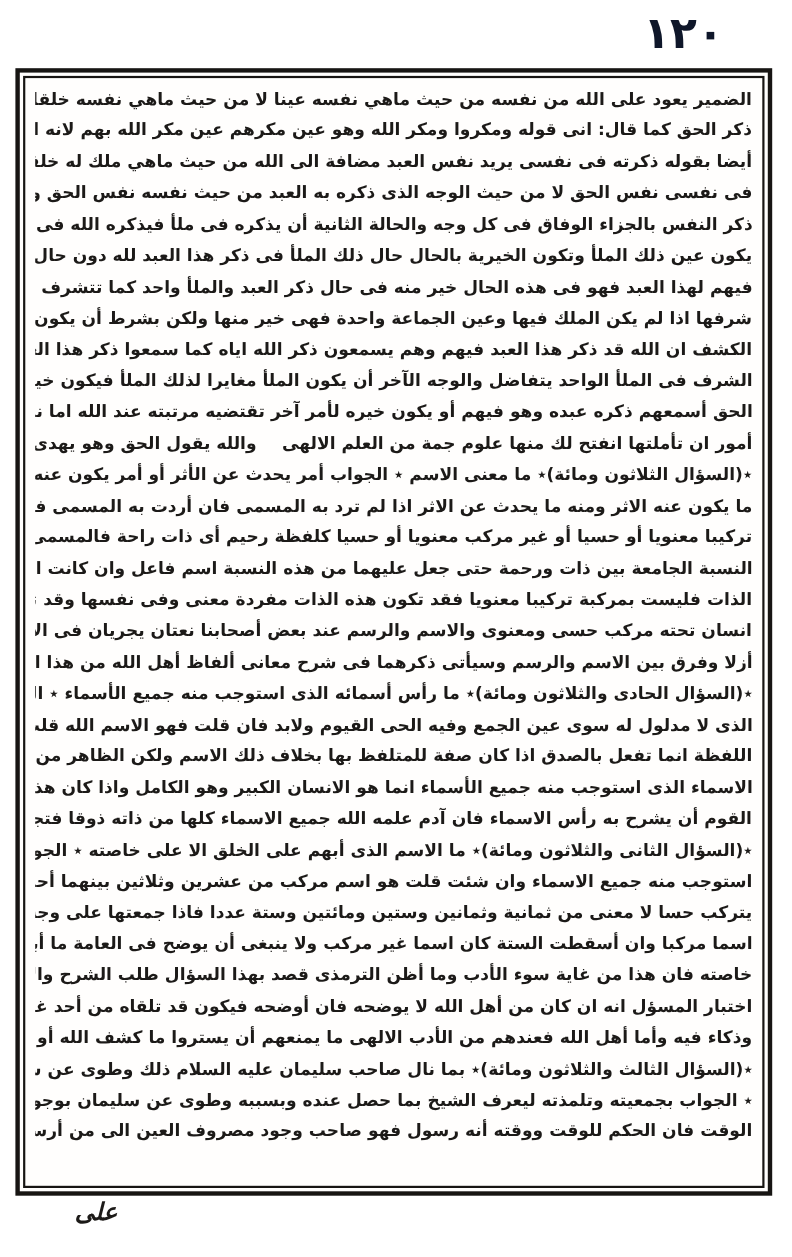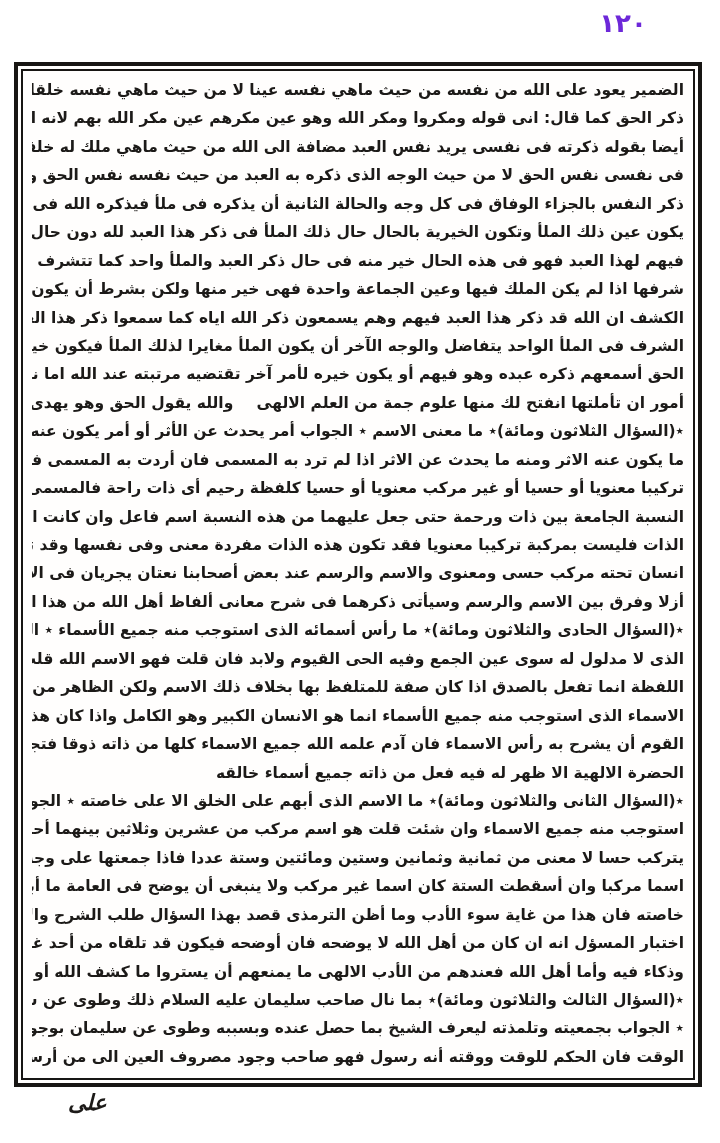--- a/index.html
+++ b/index.html
@@ -14,23 +14,23 @@
     font-family: "DejaVu Sans", sans-serif;
     color: #1a1a1a;
     overflow: hidden;
   }
   .page-number {
     position: absolute;
     top: 8px;
     left: 588px;
     width: 70px;
     text-align: center;
-    font-size: 26px;
+    font-size: 40px;
     font-weight: bold;
-    color: #6d28d9;
+    color: #0f172a;
     letter-spacing: 2px;
     direction: rtl;
   }
   .frame {
     position: absolute;
     left: 14px;
     top: 62px;
     width: 688px;
     height: 1025px;
     border: 4px solid #171513;
@@ -100,21 +100,20 @@
       <div class="line">تركيبا معنويا أو حسيا أو غير مركب معنويا أو حسيا كلفظة رحيم أى ذات راحة فالمسمى بهذه التسمية هى عين تلك</div>
       <div class="line">النسبة الجامعة بين ذات ورحمة حتى جعل عليهما من هذه النسبة اسم فاعل وان كانت التسمية جامدة لا يعقل منها غير</div>
       <div class="line">الذات فليست بمركبة تركيبا معنويا فقد تكون هذه الذات مفردة معنى وفى نفسها وقد تكون مركبة حسا مثل</div>
       <div class="line">انسان تحته مركب حسى ومعنوى والاسم والرسم عند بعض أصحابنا نعتان يجريان فى الابد على حكم ما كان عليه</div>
       <div class="line end">أزلا وفرق بين الاسم والرسم وسيأتى ذكرهما فى شرح معانى ألفاظ أهل الله من هذا الباب فانه يطلبها</div>
       <div class="line">٭(السؤال الحادى والثلاثون ومائة)٭ ما رأس أسمائه الذى استوجب منه جميع الأسماء ٭ الجواب الاسم الأعظم</div>
       <div class="line">الذى لا مدلول له سوى عين الجمع وفيه الحى القيوم ولابد فان قلت فهو الاسم الله قلت لا أدرى فانه يفعل بالخاصية وهذه</div>
       <div class="line">اللفظة انما تفعل بالصدق اذا كان صفة للمتلفظ بها بخلاف ذلك الاسم ولكن الظاهر من مذهب الترمذى ان رأس</div>
       <div class="line">الاسماء الذى استوجب منه جميع الأسماء انما هو الانسان الكبير وهو الكامل واذا كان هذا فهو الأولى فى طريق</div>
       <div class="line">القوم أن يشرح به رأس الاسماء فان آدم علمه الله جميع الاسماء كلها من ذاته ذوقا فتجلى له تجليا كليا فما بقي اسم فى</div>
-      <div class="line end">الحضرة الالهية الا ظهر له فيه فعل من ذاته جميع أسماء خالقه</div>
       <div class="line">٭(السؤال الثانى والثلاثون ومائة)٭ ما الاسم الذى أبهم على الخلق الا على خاصته ٭ الجواب هذا الاسم الذى</div>
       <div class="line">استوجب منه جميع الاسماء وان شئت قلت هو اسم مركب من عشرين وثلاثين بينهما أحد وأربعون حسا ومعنى وقد</div>
       <div class="line">يتركب حسا لا معنى من ثمانية وثمانين وستين ومائتين وستة عددا فاذا جمعتها على وجه مخصوص من غير اسقاط الستة كان</div>
       <div class="line">اسما مركبا وان أسقطت الستة كان اسما غير مركب ولا ينبغى أن يوضح فى العامة ما أبهمه الحق على خلقه وخص به</div>
       <div class="line">خاصته فان هذا من غاية سوء الأدب وما أظن الترمذى قصد بهذا السؤال طلب الشرح والايضاح لمعناه وانما قصد</div>
       <div class="line">اختبار المسؤل انه ان كان من أهل الله لا يوضحه فان أوضحه فيكون قد تلقاه من أحد غلط فيمن تلقاه منه لقرينة حال</div>
       <div class="line">وذكاء فيه وأما أهل الله فعندهم من الأدب الالهى ما يمنعهم أن يستروا ما كشف الله أو يكشفوا ما ستره الله</div>
       <div class="line">٭(السؤال الثالث والثلاثون ومائة)٭ بما نال صاحب سليمان عليه السلام ذلك وطوى عن سليمان عليه السلام</div>
       <div class="line">٭ الجواب بجمعيته وتلمذته ليعرف الشيخ بما حصل عنده وبسببه وطوى عن سليمان بوجوده فى محل التبديد فى</div>
       <div class="line">الوقت فان الحكم للوقت ووقته أنه رسول فهو صاحب وجود مصروف العين الى من أرسل اليه وصاحبه فى جمعيته</div>

